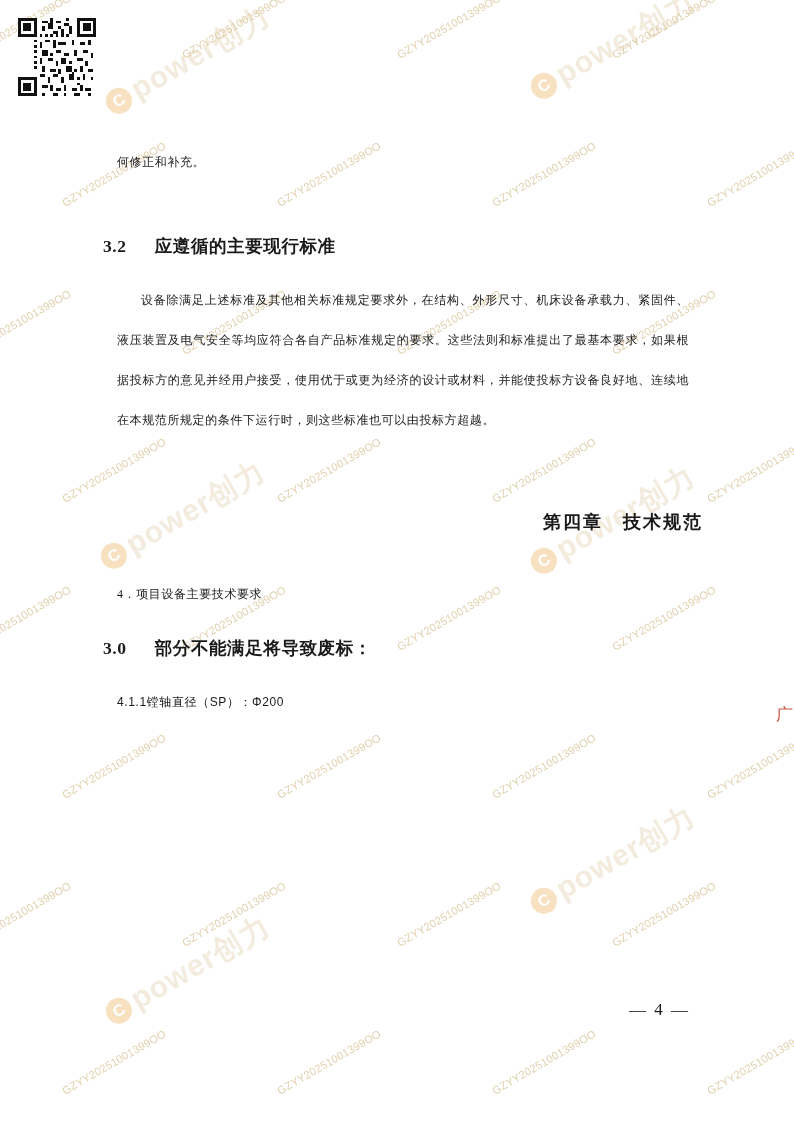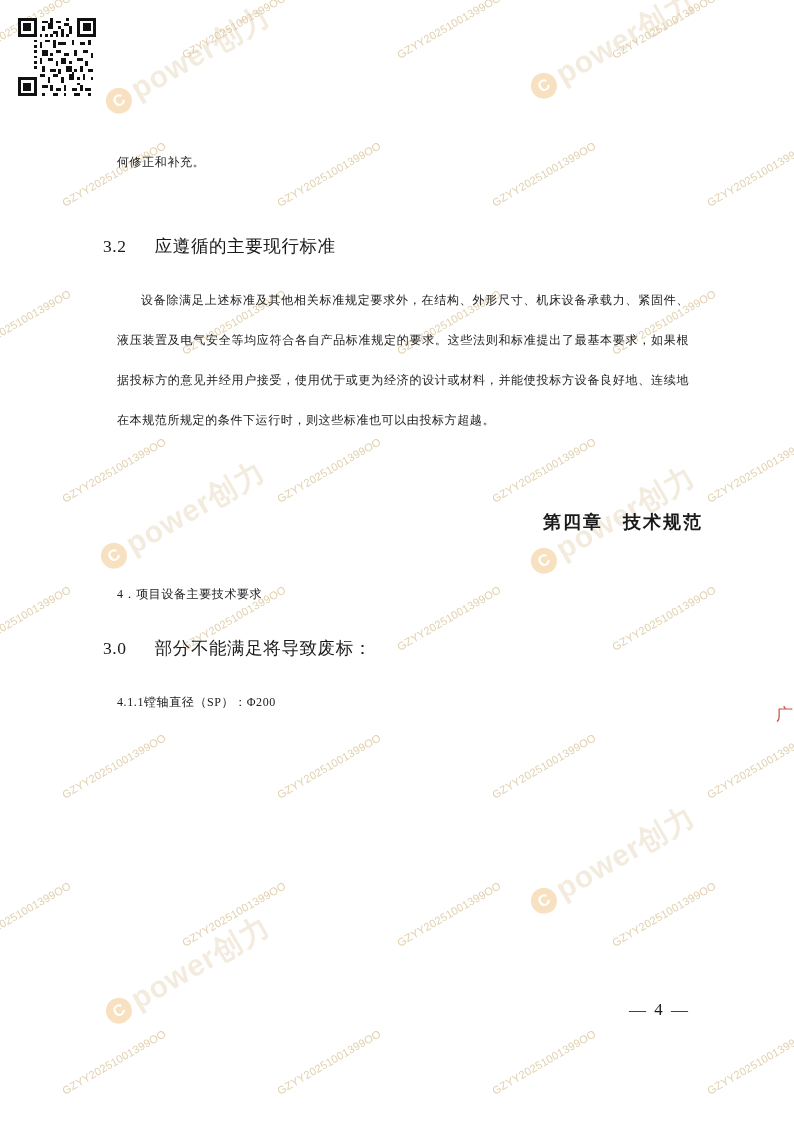--- a/index.html
+++ b/index.html
@@ -110,40 +110,40 @@
     line-height: 40px;
     letter-spacing: 0.6px;
     text-align: justify;
     margin: 14px;
   }
   .para.indent {
     text-indent: 2em;
   }
   .heading {
     font-size: 17.5px;
-    font-weight: normal;
+    font-weight: bold;
     line-height: 40px;
     letter-spacing: 0.6px;
     margin: 0;
   }
   .chapter-title {
     font-size: 18px;
     font-weight: bold;
     text-align: right;
     line-height: 40px;
     letter-spacing: 2px;
     margin: 0;
   }
   .spacer-sm { height: 18px; }
   .spacer-md { height: 30px; }
 
   .heading-gap { display: inline-block; width: 1.6em; }
 
   .mono-ish {
-    font-family: Liberation Serif, serif;
+    font-family: Liberation Sans, sans-serif;
   }
 
   
   #page-footer {
     position: absolute;
     right: 104px;
     top: 1000px;
     font-size: 17px;
     letter-spacing: 2px;
     z-index: 8;

